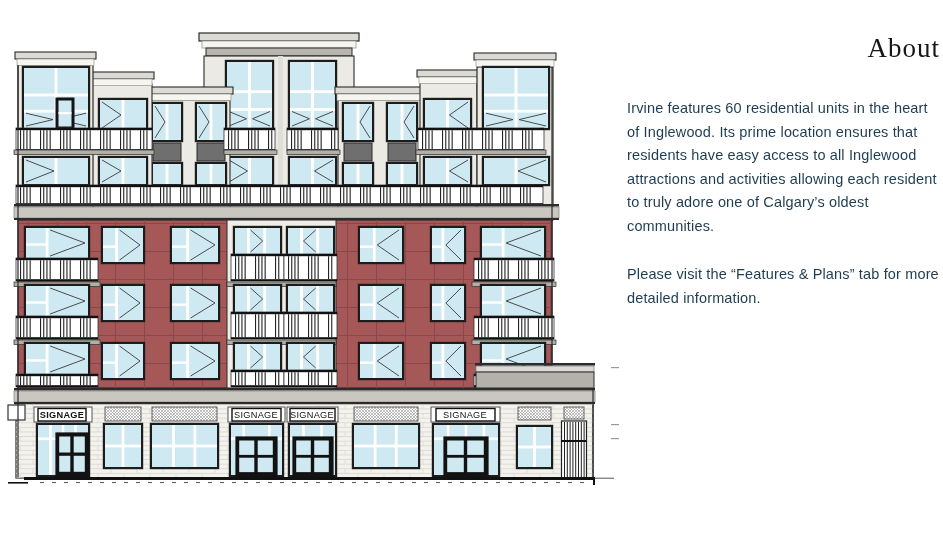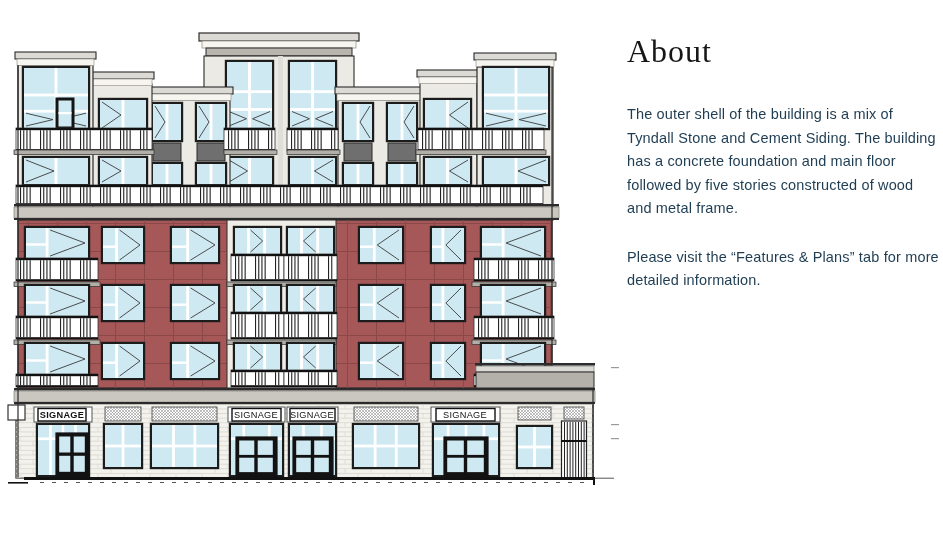--- a/index.html
+++ b/index.html
@@ -1,21 +1,21 @@
 <!DOCTYPE html>
 <html><head>
 <meta charset="utf-8">
 <style>
   html,body{margin:0;padding:0;background:#ffffff;}
   .canvas{position:relative;width:943px;height:546px;background:#ffffff;overflow:hidden;
           font-family:"Liberation Sans",sans-serif;}
   svg{position:absolute;left:0;top:0;}
   .about{position:absolute;left:627px;top:33px;width:313px;}
-  .about-heading{font-family:"Liberation Serif",serif;font-size:32px;font-weight:500;
-                 color:#161616;margin:0 0 33px 0;letter-spacing:1px;}
+  .about-heading{font-family:"Liberation Serif",serif;font-size:27px;font-weight:500;
+                 color:#161616;margin:0 0 33px 0;letter-spacing:1px;text-align:right;}
   .about p{font-size:14.5px;line-height:23.5px;color:#1e3c52;margin:0 0 25px 0;
            letter-spacing:0.15px;}
   .sig-text{font-family:"Liberation Sans",sans-serif;}
 </style>
 </head>
 <body>
 
 <div class="canvas">
 
   <svg id="bldg" width="622" height="546" viewBox="0 0 622 546">
@@ -820,16 +820,16 @@
         <rect x="593" y="477" width="2" height="8" fill="#111111"></rect>
         <line x1="595" y1="478.2" x2="614" y2="478.2" stroke="#555555" stroke-width="1"></line>
         <rect x="611" y="367" width="8" height="1.2" fill="#9a9a9a"></rect>
         <rect x="611" y="424" width="8" height="1.2" fill="#9a9a9a"></rect>
         <rect x="611" y="438" width="8" height="1.2" fill="#9a9a9a"></rect>
       </g>
   </svg>
 
   <div class="about">
     <h1 class="about-heading">About</h1>
-    <p>The outer shell of the building is a mix of Tyndall Stone and Cement Siding. The building has a concrete foundation and main floor followed by five stories constructed of wood and metal frame.</p>
+    <p>Irvine features 60 residential units in the heart of Inglewood. Its prime location ensures that residents have easy access to all Inglewood attractions and activities allowing each resident to truly adore one of Calgary’s oldest communities.</p>
     <p>Please visit the “Features &amp; Plans” tab for more detailed information.</p>
   </div>
 </div>
 
 </body></html>

